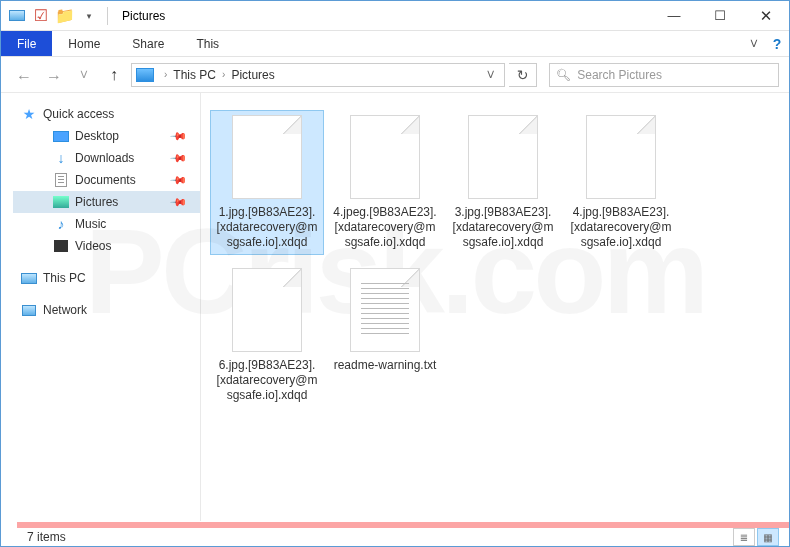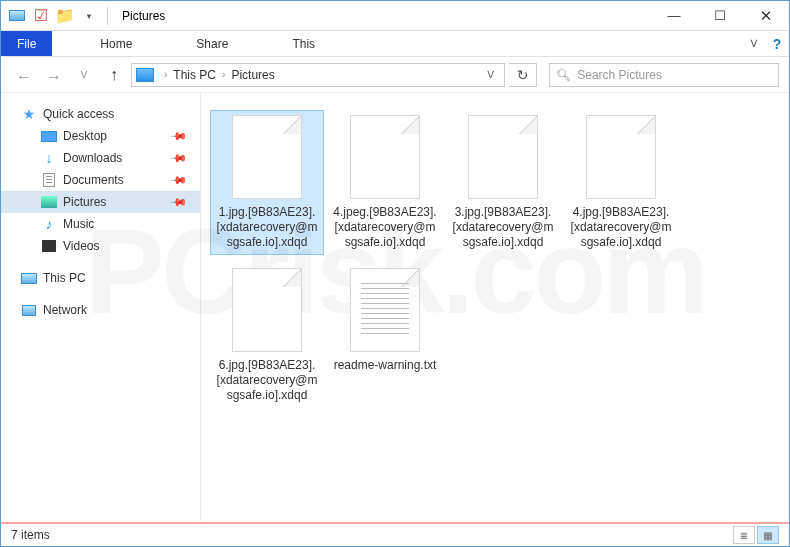--- a/index.html
+++ b/index.html
@@ -11,42 +11,42 @@
 .qat-icon { width: 20px; height: 20px; display: flex; align-items: center; justify-content: center; }
 .qat-sep { width: 1px; height: 18px; background: #d0d0d0; margin: 0 4px; }
 .window-title { font-size: 12px; color: #000; padding-left: 6px; }
 .winctrl { margin-left: auto; display: flex; }
 .winctrl div { width: 46px; height: 28px; display: flex; align-items: center; justify-content: center; font-size: 13px; color: #333; }
 .winctrl .close { font-size: 15px; }
 
 
 .ribbon { height: 26px; display: flex; align-items: stretch; border-bottom: 1px solid #e3e3e3; }
 .ribbon .file-tab { background: #1d4ed8; color: #fff; font-size: 12px; padding: 0 16px; display: flex; align-items: center; }
-.ribbon .tab { font-size: 12px; color: #333; padding: 0 16px; display: flex; align-items: center; margin-left: 32px; }
+.ribbon .tab { font-size: 12px; color: #333; padding: 0 16px; display: flex; align-items: center; }
 .ribbon .spacer { flex: 1; }
 .ribbon .help { width: 24px; display: flex; align-items: center; justify-content: center; color: #1979ca; font-size: 14px; font-weight: bold; }
 .ribbon .chev { width: 22px; display: flex; align-items: center; justify-content: center; color: #555; font-size: 10px; }
 
 
 .navrow { height: 36px; display: flex; align-items: center; padding: 0 10px; gap: 4px; border-bottom: 1px solid #e9e9e9; }
 .navbtn { width: 26px; height: 26px; display: flex; align-items: center; justify-content: center; color: #999; font-size: 16px; }
 .navbtn.enabled { color: #333; }
 .breadcrumb { flex: 1; height: 24px; border: 1px solid #ccc; display: flex; align-items: center; padding: 0 4px; font-size: 12px; color: #333; gap: 2px; }
 .breadcrumb .pc-glyph { width: 18px; height: 14px; background: linear-gradient(#6ec1ff,#2d8fe0); border: 1px solid #2d8fe0; margin-right: 4px; }
 .breadcrumb .sep { color: #888; padding: 0 4px; font-size: 10px; }
 .breadcrumb .drop { margin-left: auto; color: #666; font-size: 10px; padding: 0 6px; }
 .refresh { width: 28px; height: 24px; border: 1px solid #ccc; border-left: none; display: flex; align-items: center; justify-content: center; color: #555; font-size: 14px; margin-right: 8px; }
 .search { width: 230px; height: 24px; border: 1px solid #ccc; display: flex; align-items: center; padding: 0 6px; font-size: 12px; color: #999; gap: 6px; }
 .search .mag { color: #888; font-size: 12px; }
 
 
 .body { display: flex; height: 428px; }
 .sidebar { width: 200px; border-right: 1px solid #e9e9e9; padding: 10px 0; font-size: 12px; color: #333; overflow: hidden; }
 .tree-item { height: 22px; display: flex; align-items: center; padding-left: 20px; gap: 6px; }
-.tree-item.child { padding-left: 40px; }
+.tree-item.child { padding-left: 40px; margin-left: 12px; }
 .tree-item.selected { background: #d8e6f2; }
 .tree-item .pin { margin-left: auto; margin-right: 14px; color: #8a8a8a; font-size: 11px; transform: rotate(45deg); }
 .tree-group-space { height: 10px; }
 .ic { width: 16px; height: 16px; display: inline-flex; align-items: center; justify-content: center; }
 .ic-star { color: #4aa3ff; font-size: 14px; }
 .ic-desktop { width: 16px; height: 11px; background:#4aa3ff; border:1px solid #2d8fe0; }
 .ic-dl { color:#2d8fe0; font-weight:bold; font-size:14px;}
 .ic-doc { width:12px; height:14px; background:#fff; border:1px solid #999; position:relative;}
 .ic-doc::after{content:"";position:absolute;left:2px;top:2px;right:2px;height:1px;background:#999;box-shadow:0 3px 0 #999,0 6px 0 #999;}
 .ic-pic { width:16px; height:12px; background:linear-gradient(#7fc,#3a9);}
@@ -59,21 +59,21 @@
 .content { flex: 1; padding: 18px 10px; overflow: hidden; }
 .grid { display: flex; flex-wrap: wrap; gap: 10px 6px; align-content: flex-start; }
 .file { width: 112px; text-align: center; font-size: 12px; color: #333; padding: 4px; }
 .file.selected { background: #cde8ff; outline: 1px solid #8fc8f0; }
 .thumb { width: 70px; height: 84px; margin: 0 auto 6px; background: #fff; border: 1px solid #d8d8d8; position: relative; }
 .thumb::before { content:""; position:absolute; top:0; right:0; width:18px; height:18px; background: linear-gradient(135deg,#fff 0 48%, #d8d8d8 50% 52%, #f3f3f3 54% 100%); }
 .thumb.txt::after{ content:""; position:absolute; left:10px; right:10px; top:14px; height:1px; background:#bbb; box-shadow:0 5px 0 #bbb,0 10px 0 #bbb,0 15px 0 #bbb,0 20px 0 #bbb,0 25px 0 #bbb,0 30px 0 #bbb,0 35px 0 #bbb,0 40px 0 #bbb,0 45px 0 #bbb,0 50px 0 #bbb;}
 .fname { line-height: 1.25; word-break: break-all; max-height: 46px; overflow: hidden; }
 
 
-.statusbar { position:absolute; bottom:0; left:0; right:0; height:24px; border-top:2px solid #fca5a5; display:flex; align-items:center; padding:0 10px; font-size:12px; color:#333;}
+.statusbar { position:absolute; bottom:0; left:16px; right:0; height:24px; border-top:6px solid #fca5a5; display:flex; align-items:center; padding:0 10px; font-size:12px; color:#333;}
 .statusbar .views { margin-left:auto; display:flex; gap:2px; }
 .viewbtn { width:22px; height:18px; border:1px solid #ccc; display:flex; align-items:center; justify-content:center; font-size:10px; color:#666;}
 .viewbtn.active{ background:#cde8ff; border-color:#8fc8f0;}
 
 
 .wm { position:absolute; top:50%; left:50%; transform:translate(-50%,-52%); font-size:120px; font-weight:bold; color:rgba(0,0,0,0.04); letter-spacing:-4px; pointer-events:none; user-select:none; white-space:nowrap;}
 </style>
 </head>
 <body>
 

